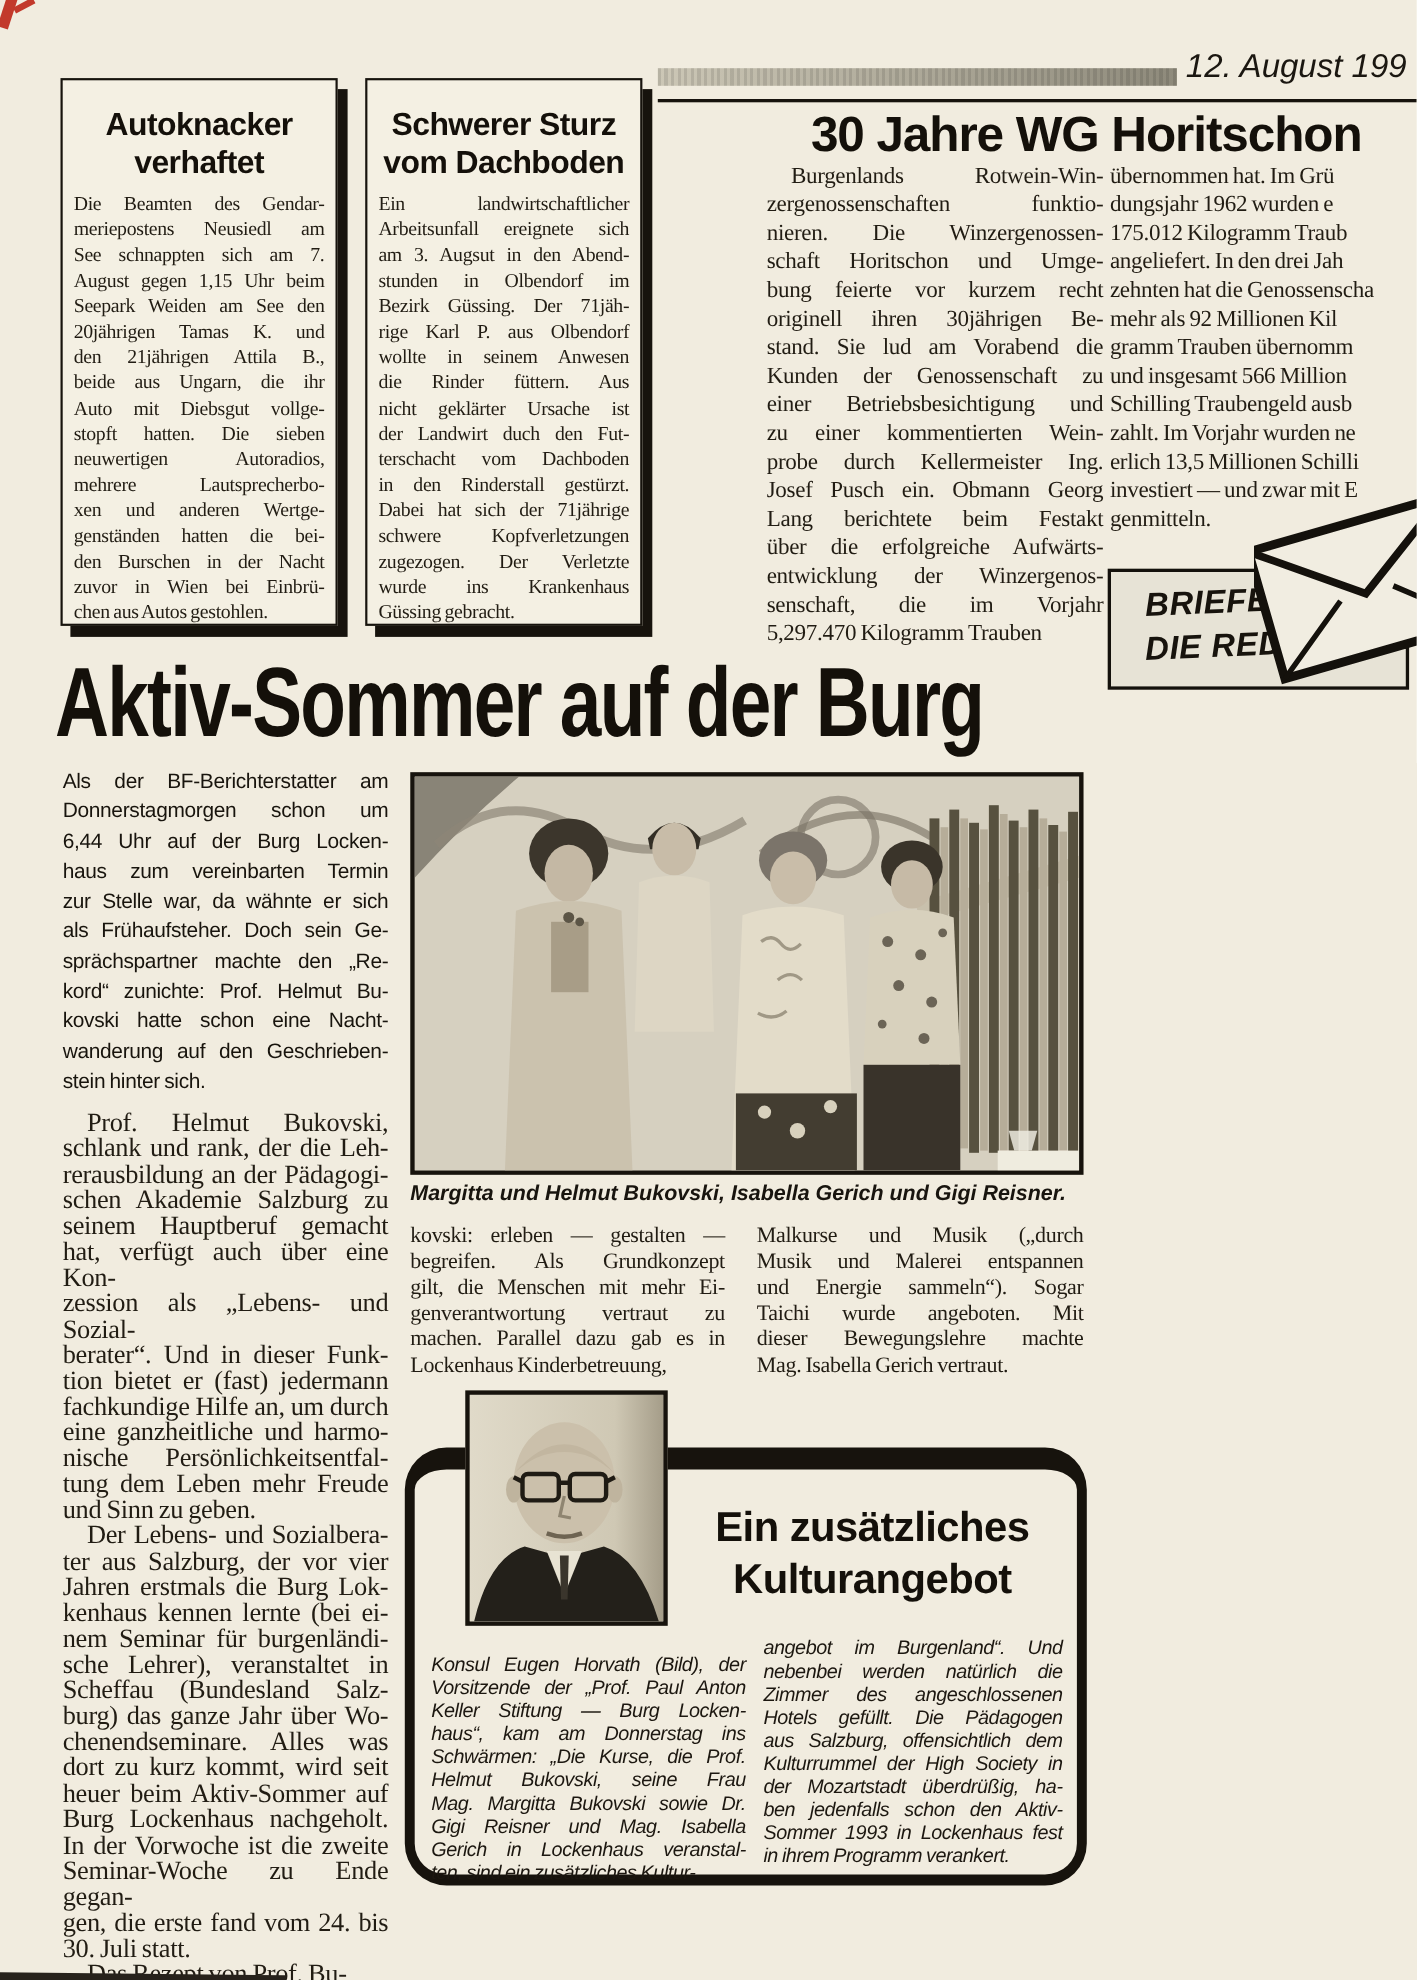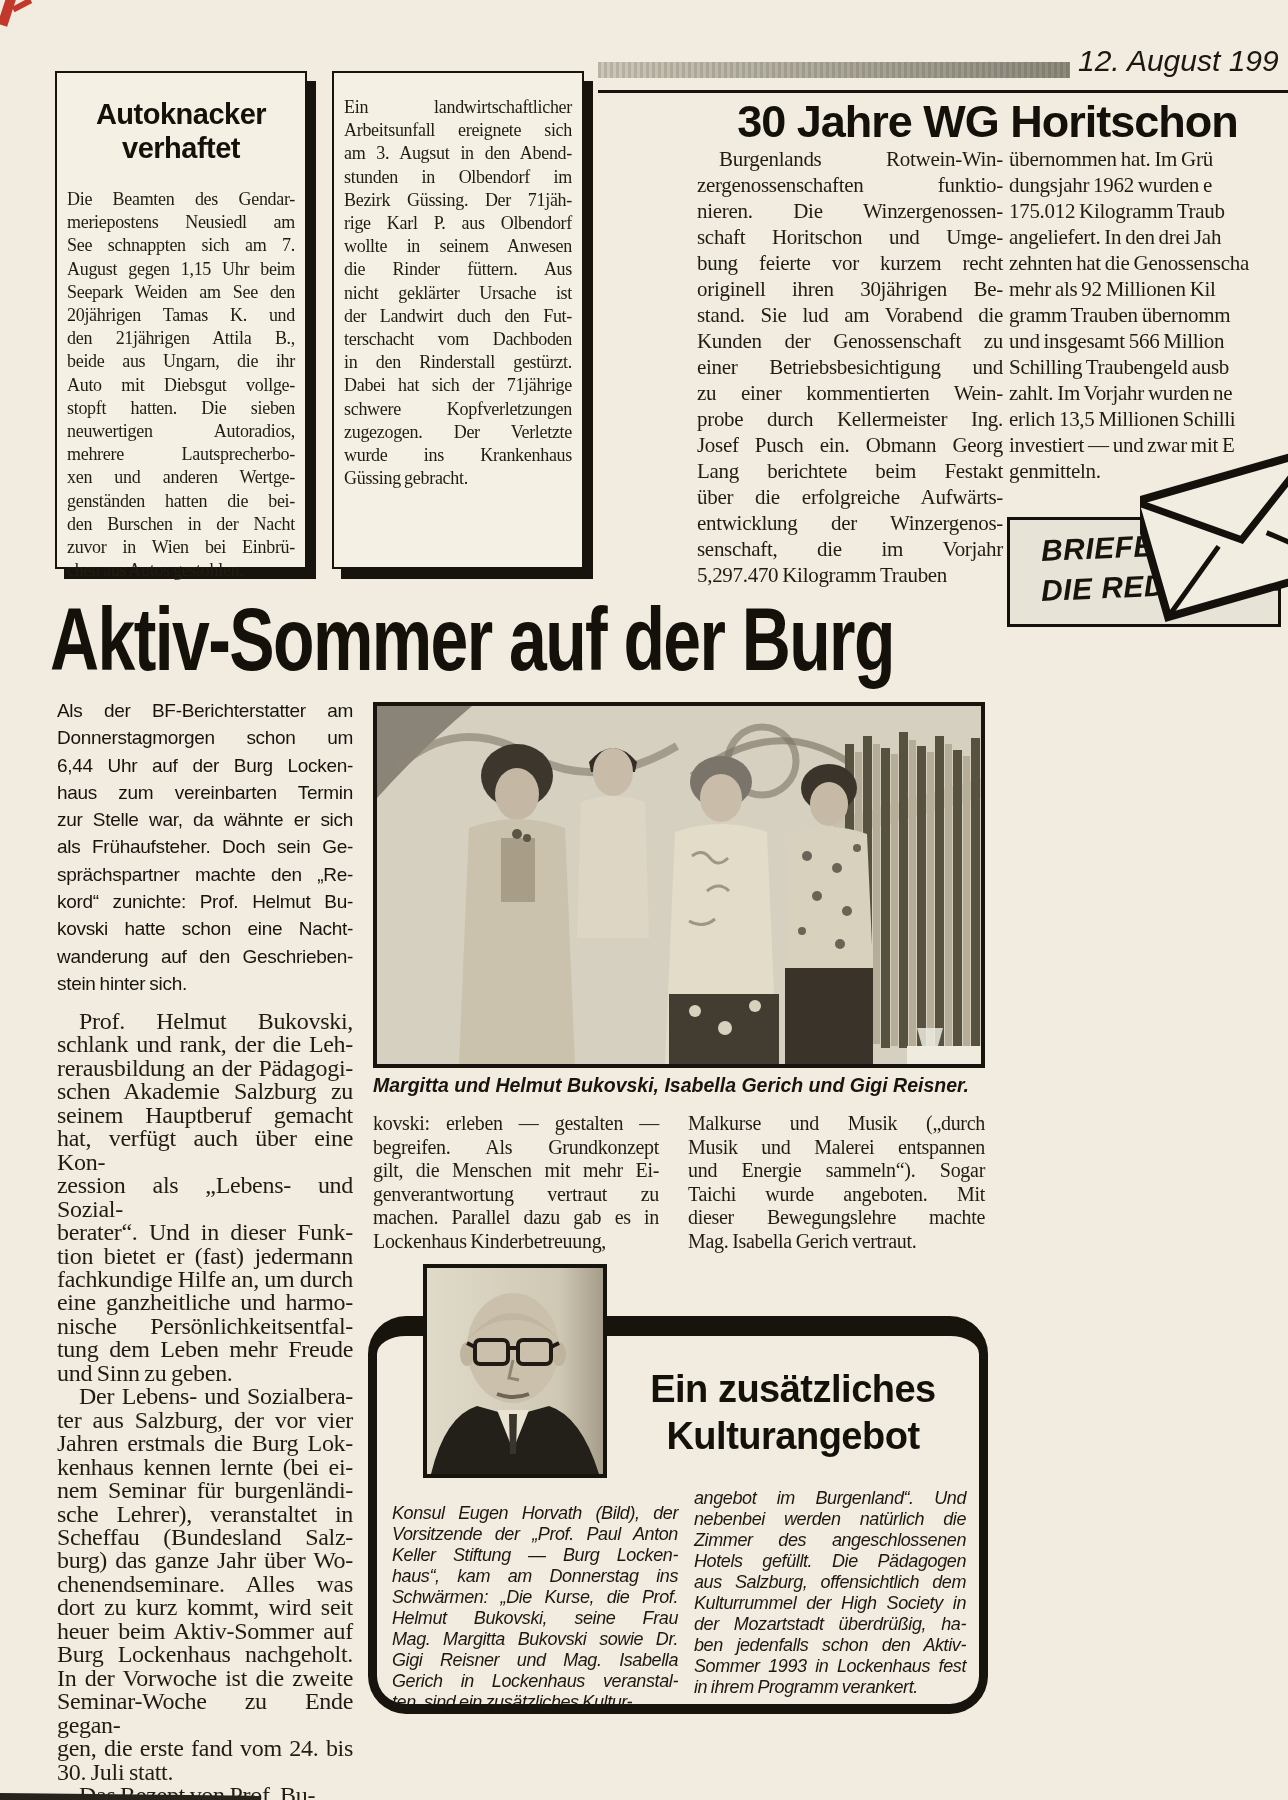--- a/index.html
+++ b/index.html
@@ -16,21 +16,21 @@
   .cut .ln { white-space:nowrap; text-align:left; text-align-last:left; }
 
   .serif-col { font-family:"Liberation Serif", serif; letter-spacing:-0.3px; word-spacing:-1px; color:#211c13; }
   .ital-serif { font-style:italic; }
   .sans { font-family:"Liberation Sans", sans-serif; }
 
   
   .newsbox { background:#f4f0e3; border:2.5px solid #17130d; box-shadow:9px 10px 0 0 #17130d; padding:0 10px; }
   .newsbox .boxtitle { font-family:"Liberation Sans", sans-serif; font-weight:bold;
       font-size:29px; line-height:34px; text-align:center; margin-top:24px; color:#14100a; letter-spacing:-0.5px; }
-  .newsbox .boxtext { margin-top:23px; font-size:18px; line-height:23.2px;font-family:Liberation Serif, serif; }
+  .newsbox .boxtext { margin-top:9px; font-size:18px; line-height:23.2px;font-family:Liberation Serif, serif; }
 
   .headline { font-family:"Liberation Sans", sans-serif; font-weight:bold; color:#14100a; }
 
   .graybar { background: repeating-linear-gradient(90deg, rgba(0,0,0,.10) 0 3px, rgba(0,0,0,0) 3px 6px),
                          linear-gradient(90deg,#ccc7b6,#8e8a7b); }
 
   .briefebox { background:#e7e3d6; border:3px solid #14110c; }
   .briefetxt { font-family:"Liberation Sans", sans-serif; font-weight:bold; font-style:italic;
                font-size:30px; color:#17130d; transform:rotate(-2.5deg); transform-origin:left center; letter-spacing:0.5px; }
 
@@ -73,20 +73,24 @@
         <div class="ln">mehrere Lautsprecherbo-</div>
         <div class="ln">xen und anderen Wertge-</div>
         <div class="ln">genständen hatten die bei-</div>
         <div class="ln">den Burschen in der Nacht</div>
         <div class="ln">zuvor in Wien bei Einbrü-</div>
         <div class="ln end">chen aus Autos gestohlen.</div>
       </div>
   </div>
 
   <div class="abs newsbox" style="left:332px; top:71px; width:252px; height:498px;">
+    <div class="boxtitle">
+        <div>Schwerer Sturz</div>
+        <div>vom Dachboden</div>
+      </div>
     <div class="boxtext serif-col">
         <div class="ln">Ein landwirtschaftlicher</div>
         <div class="ln">Arbeitsunfall ereignete sich</div>
         <div class="ln">am 3. Augsut in den Abend-</div>
         <div class="ln">stunden in Olbendorf im</div>
         <div class="ln">Bezirk Güssing. Der 71jäh-</div>
         <div class="ln">rige Karl P. aus Olbendorf</div>
         <div class="ln">wollte in seinem Anwesen</div>
         <div class="ln">die Rinder füttern. Aus</div>
         <div class="ln">nicht geklärter Ursache ist</div>

